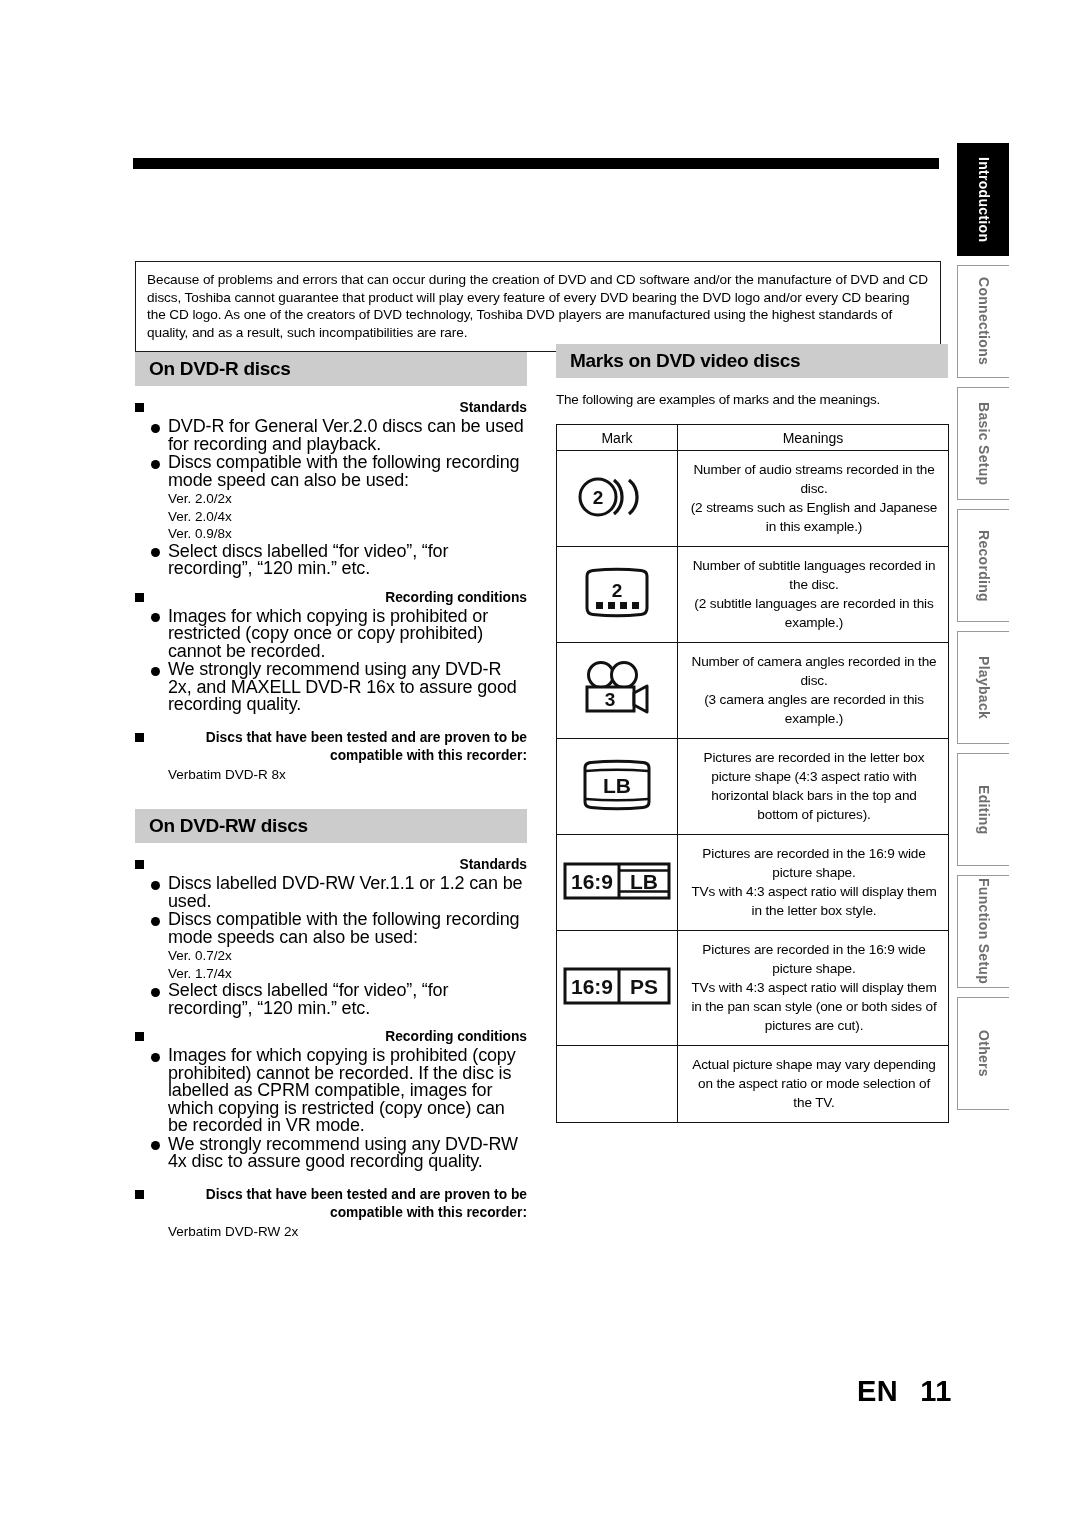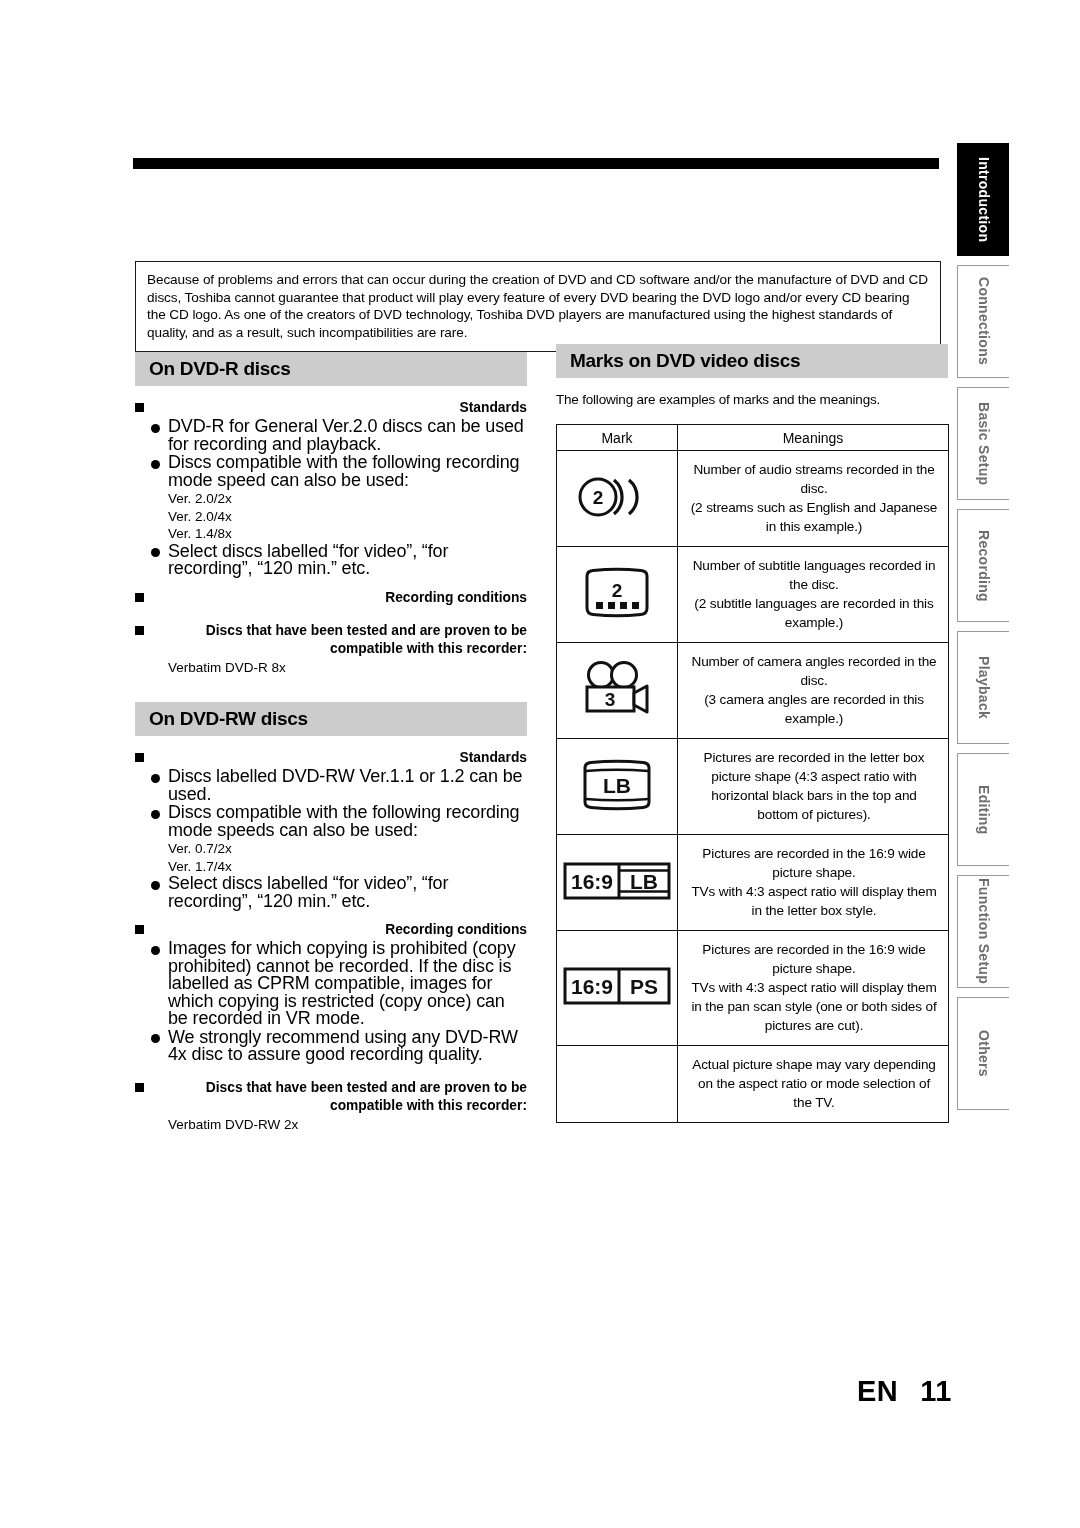--- a/index.html
+++ b/index.html
@@ -211,29 +211,33 @@
     <div class="sub-head">
       <span class="sq"></span>
       <span class="sh-text">Standards</span>
     </div>
     <ul class="bul">
       <li>DVD-R for General Ver.2.0 discs can be used for recording and playback.</li>
       <li>Discs compatible with the following recording mode speed  can also be used:</li>
     </ul>
     <div class="plain-ind">Ver. 2.0/2x</div>
     <div class="plain-ind">Ver. 2.0/4x</div>
-    <div class="plain-ind">Ver. 1.4/8x</div>
+    <div class="plain-ind">Ver. 0.9/8x</div>
     <ul class="bul">
       <li>Select discs labelled “for video”, “for recording”, “120 min.” etc.</li>
     </ul>
 
     <div class="sub-head">
       <span class="sq"></span>
       <span class="sh-text">Recording conditions</span>
     </div>
+    <ul class="bul">
+      <li>Images for which copying is prohibited or restricted (copy once or copy prohibited) cannot be recorded.</li>
+      <li>We strongly recommend using any DVD-R 2x, and MAXELL DVD-R 16x to assure good recording quality.</li>
+    </ul>
 
     <div class="sub-head" style="margin-top:15px;">
       <span class="sq"></span>
       <span class="sh-text">Discs that have been tested and are proven to be compatible with this recorder:</span>
     </div>
     <div class="plain-ind">Verbatim DVD-R 8x</div>
 
     <div class="sec-head" style="margin-top:26px;">
       <span>On DVD-RW discs</span>
     </div>

